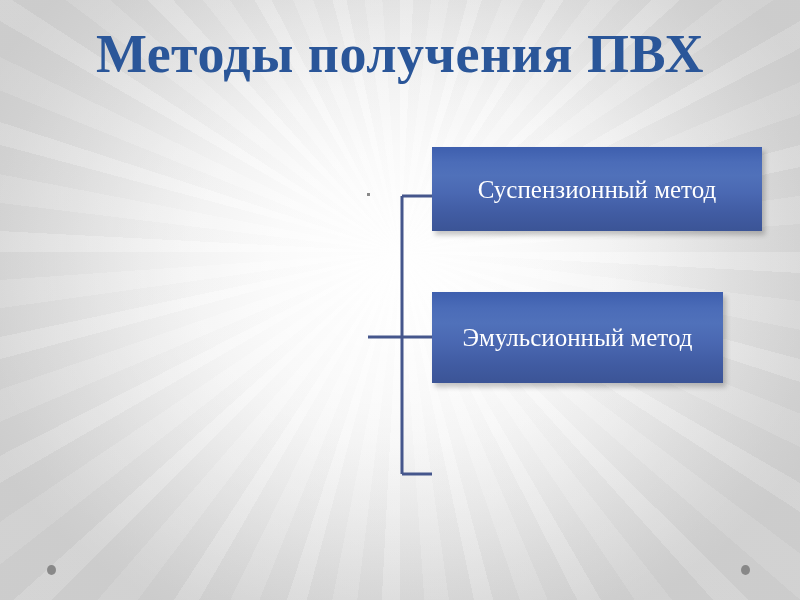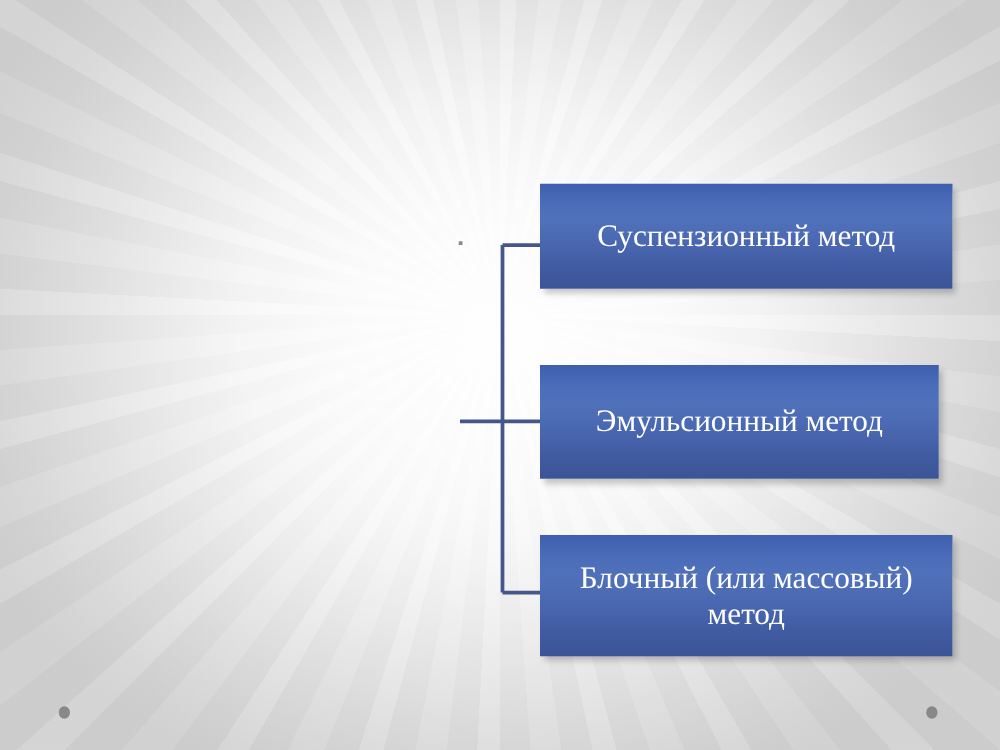--- a/index.html
+++ b/index.html
@@ -93,21 +93,21 @@
         #3e5fae 0%,
         #4b6cb8 18%,
         #5071ba 34%,
         #4a68b2 55%,
         #415ca3 78%,
         #3b5496 100%);
     box-shadow: 3px 4px 5px rgba(0,0,0,0.22);
   }
   .node-root      { left: 40px;  top: 290px; width: 330px; height: 93px; }
   .node-branch-1  { left: 432px; top: 147px; width: 330px; height: 84px; }
-  .node-branch-2  { left: 432px; top: 292px; width: 319px; height: 91px; }
+  .node-branch-2  { left: 432px; top: 292px; width: 291px; height: 91px; }
   .node-branch-3  { left: 432px; top: 428px; width: 330px; height: 97px; }
 
   .node-label { display: block; }
 
   
   .deco-dot {
     position: absolute;
     width: 9px;
     height: 10px;
     border-radius: 50%;
@@ -129,20 +129,21 @@
   }
 </style>
 </head>
 <body>
 
 <div id="slide">
 
   <div class="rays"></div>
   <div class="vignette"></div>
 
+  <div class="slide-title">Методы получения ПВХ</div>
 
   <svg class="connectors" viewBox="0 0 800 600" width="800" height="600" xmlns="http://www.w3.org/2000/svg">
     <g fill="none" stroke="#45568c" stroke-width="3" stroke-linecap="butt">
 
       <path d="M 368 337 L 402 337"></path>
 
       <path d="M 402 196 L 402 474"></path>
 
       <path d="M 402 196 L 432 196"></path>
 
@@ -156,20 +157,17 @@
 
 
   <div class="node node-branch-1">
     <span class="node-label">Суспензионный метод</span>
   </div>
 
   <div class="node node-branch-2">
     <span class="node-label">Эмульсионный метод</span>
   </div>
 
-  <div class="node node-branch-3">
-    <span class="node-label">Блочный (или массовый) метод</span>
-  </div>
 
   <div class="deco-dot deco-dot-left"></div>
   <div class="deco-dot deco-dot-right"></div>
 
 </div>
 
 </body></html>

